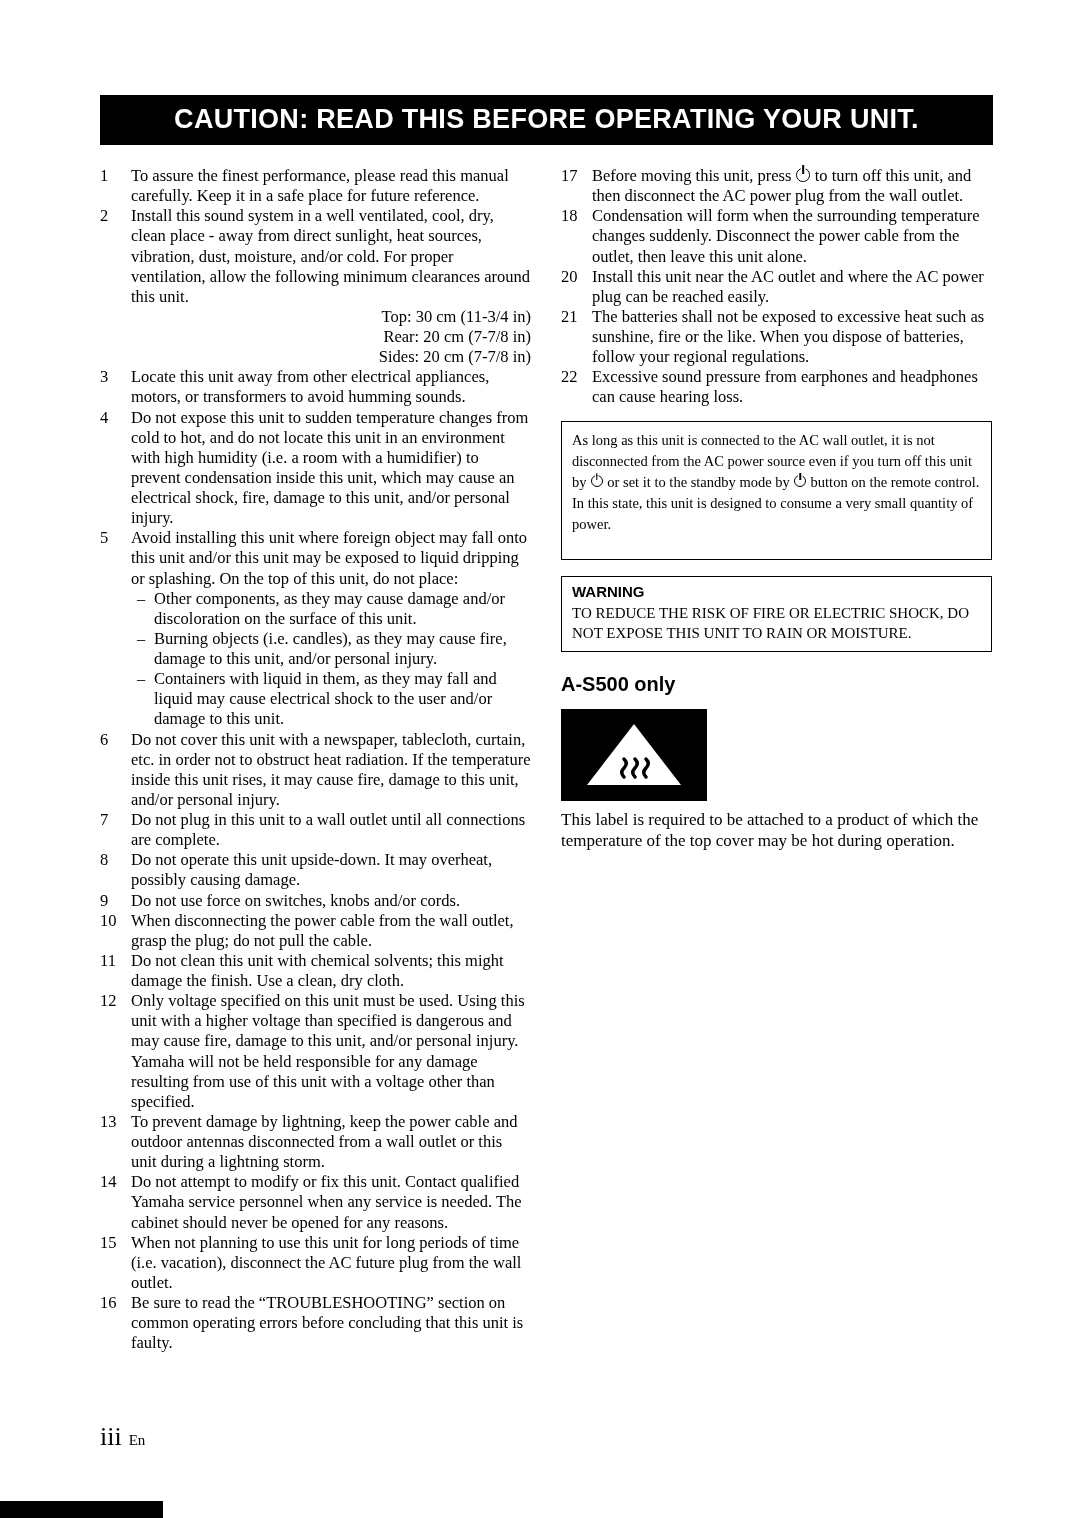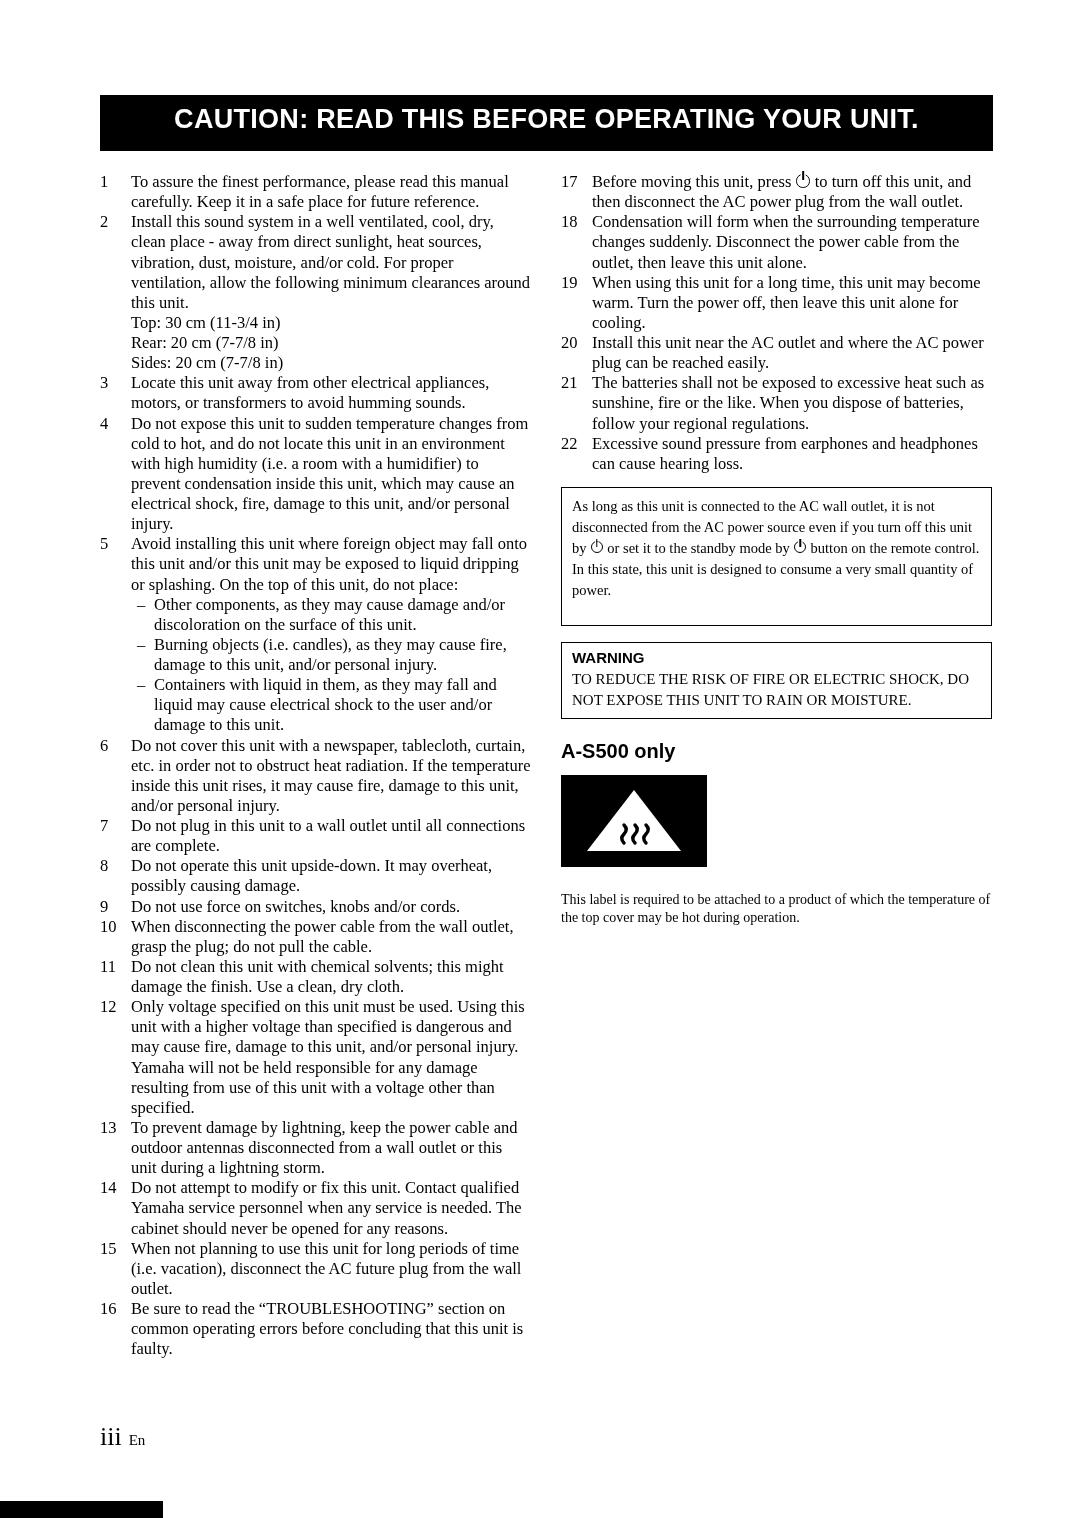--- a/index.html
+++ b/index.html
@@ -10,29 +10,29 @@
     color:#000;
     font-family:"Liberation Serif", serif;
     overflow:hidden;
   }
   .content{position:absolute;left:100px;top:95px;width:893px;}
   .title-bar{
     background:#000;color:#fff;
     font-family:"Liberation Sans", sans-serif;
     font-weight:bold;font-size:27px;
     text-align:center;
-    padding:9px 0 16px 0;
+    padding:9px 0 10px 0;
     letter-spacing:0.3px;
   }
   .columns{display:flex;gap:30px;margin-top:21px;}
   .col{width:431px;font-size:16.5px;line-height:1.22;}
   .item{display:flex;}
   .item .num{flex:0 0 31px;}
   .item .body{flex:1;}
-  .plain-line{margin:0;}
+  .plain-line{margin:0;text-align:right;}
   .bullet{display:flex;margin-left:6px;}
   .bullet .dash{flex:0 0 17px;}
   .bullet .btext{flex:1;}
   .power-icon{
     display:inline-block;
     width:0.70em;height:0.70em;
     border:0.085em solid #000;
     border-radius:50%;
     position:relative;
     vertical-align:-0.04em;
@@ -71,21 +71,21 @@
     font-weight:bold;
     font-size:20px;
     margin-top:20px;
   }
   .icon-box{
     width:146px;height:92px;
     background:#000;
     margin-top:12px;
     display:flex;align-items:center;justify-content:center;
   }
-  .caption{margin-top:24px;font-size:14px;line-height:1.25;}
+  .caption{margin-top:8px;font-size:17px;line-height:1.25;}
   .footer{
     position:absolute;left:100px;top:1422px;
     white-space:nowrap;
   }
   .footer .pg{font-size:26px;}
   .footer .lang{font-size:15px;margin-left:7px;}
   .edge-bar{
     position:absolute;left:0;bottom:0;
     width:163px;height:17px;background:#000;
   }
@@ -210,24 +210,20 @@
         <div class="item">
           <span class="num">17</span>
           <div class="body"><span>Before moving this unit, press</span><span class="power-icon"></span><span>to turn off this unit, and then disconnect the AC power plug from the wall outlet.</span></div>
         </div>
 
         <div class="item">
           <span class="num">18</span>
           <div class="body"><span>Condensation will form when the surrounding temperature changes suddenly. Disconnect the power cable from the outlet, then leave this unit alone.</span></div>
         </div>
 
-        <div class="item">
-          <span class="num">19</span>
-          <div class="body"><span>When using this unit for a long time, this unit may become warm. Turn the power off, then leave this unit alone for cooling.</span></div>
-        </div>
 
         <div class="item">
           <span class="num">20</span>
           <div class="body"><span>Install this unit near the AC outlet and where the AC power plug can be reached easily.</span></div>
         </div>
 
         <div class="item">
           <span class="num">21</span>
           <div class="body"><span>The batteries shall not be exposed to excessive heat such as sunshine, fire or the like. When you dispose of batteries, follow your regional regulations.</span></div>
         </div>

